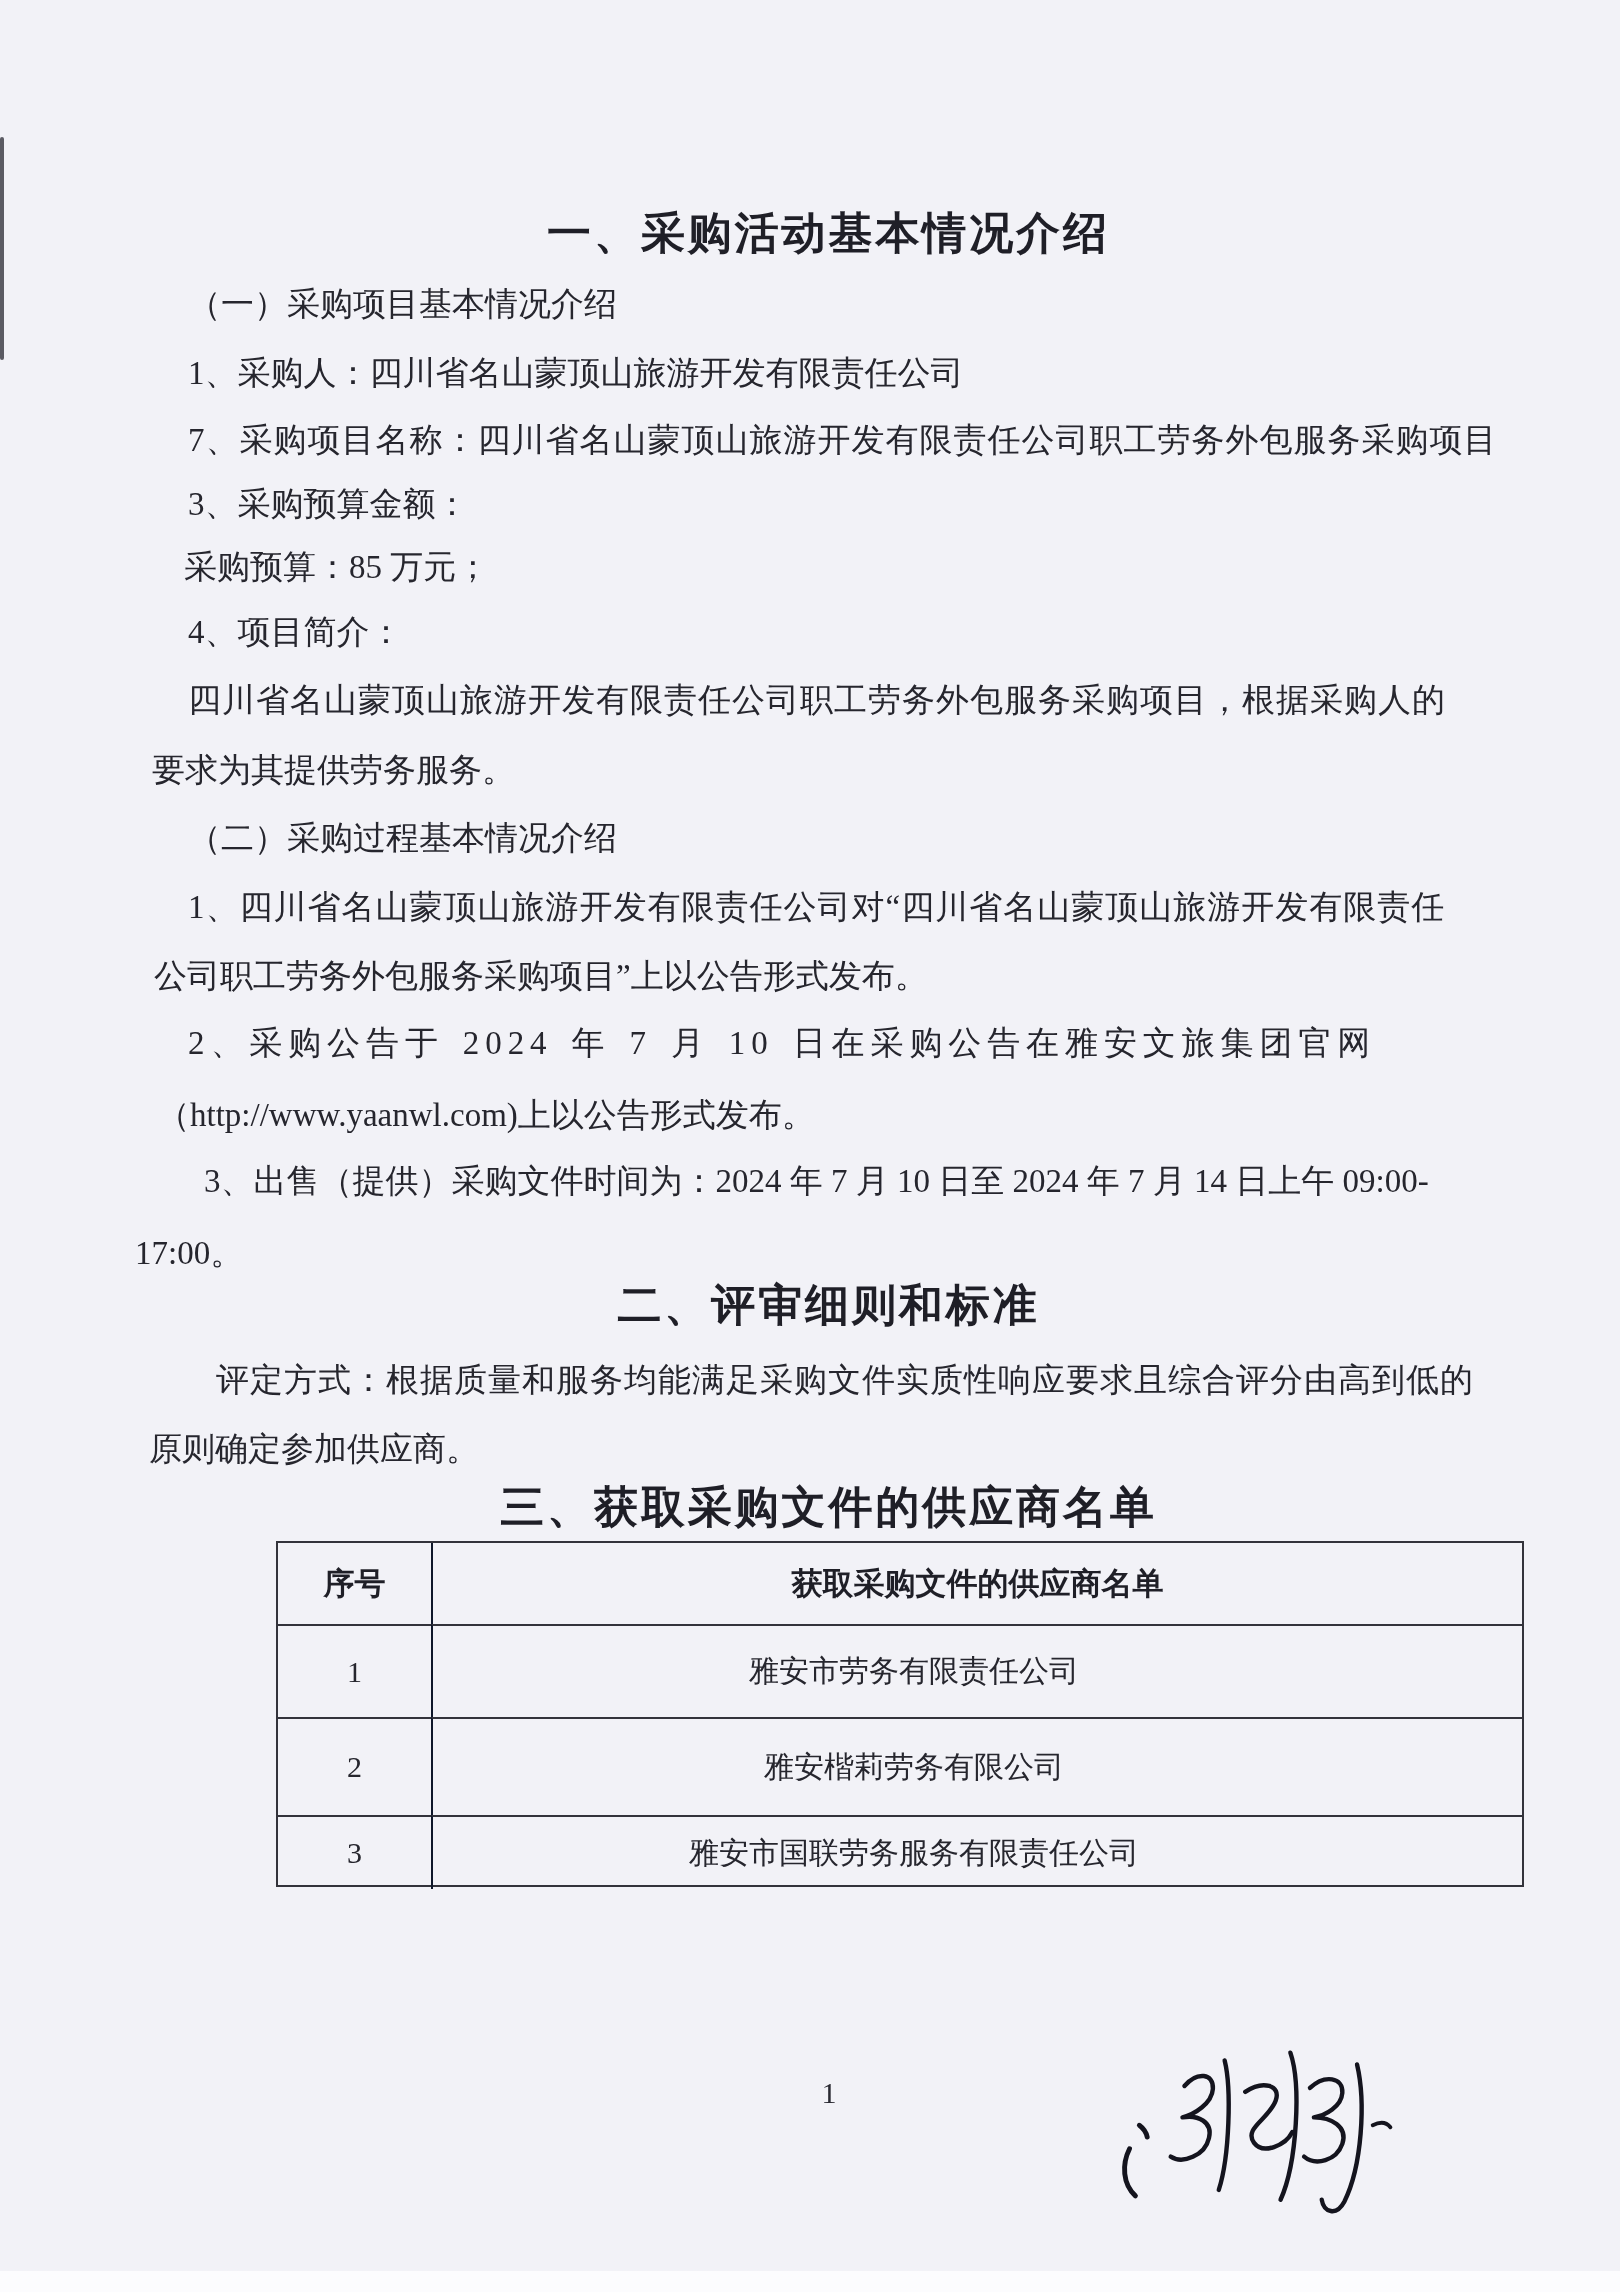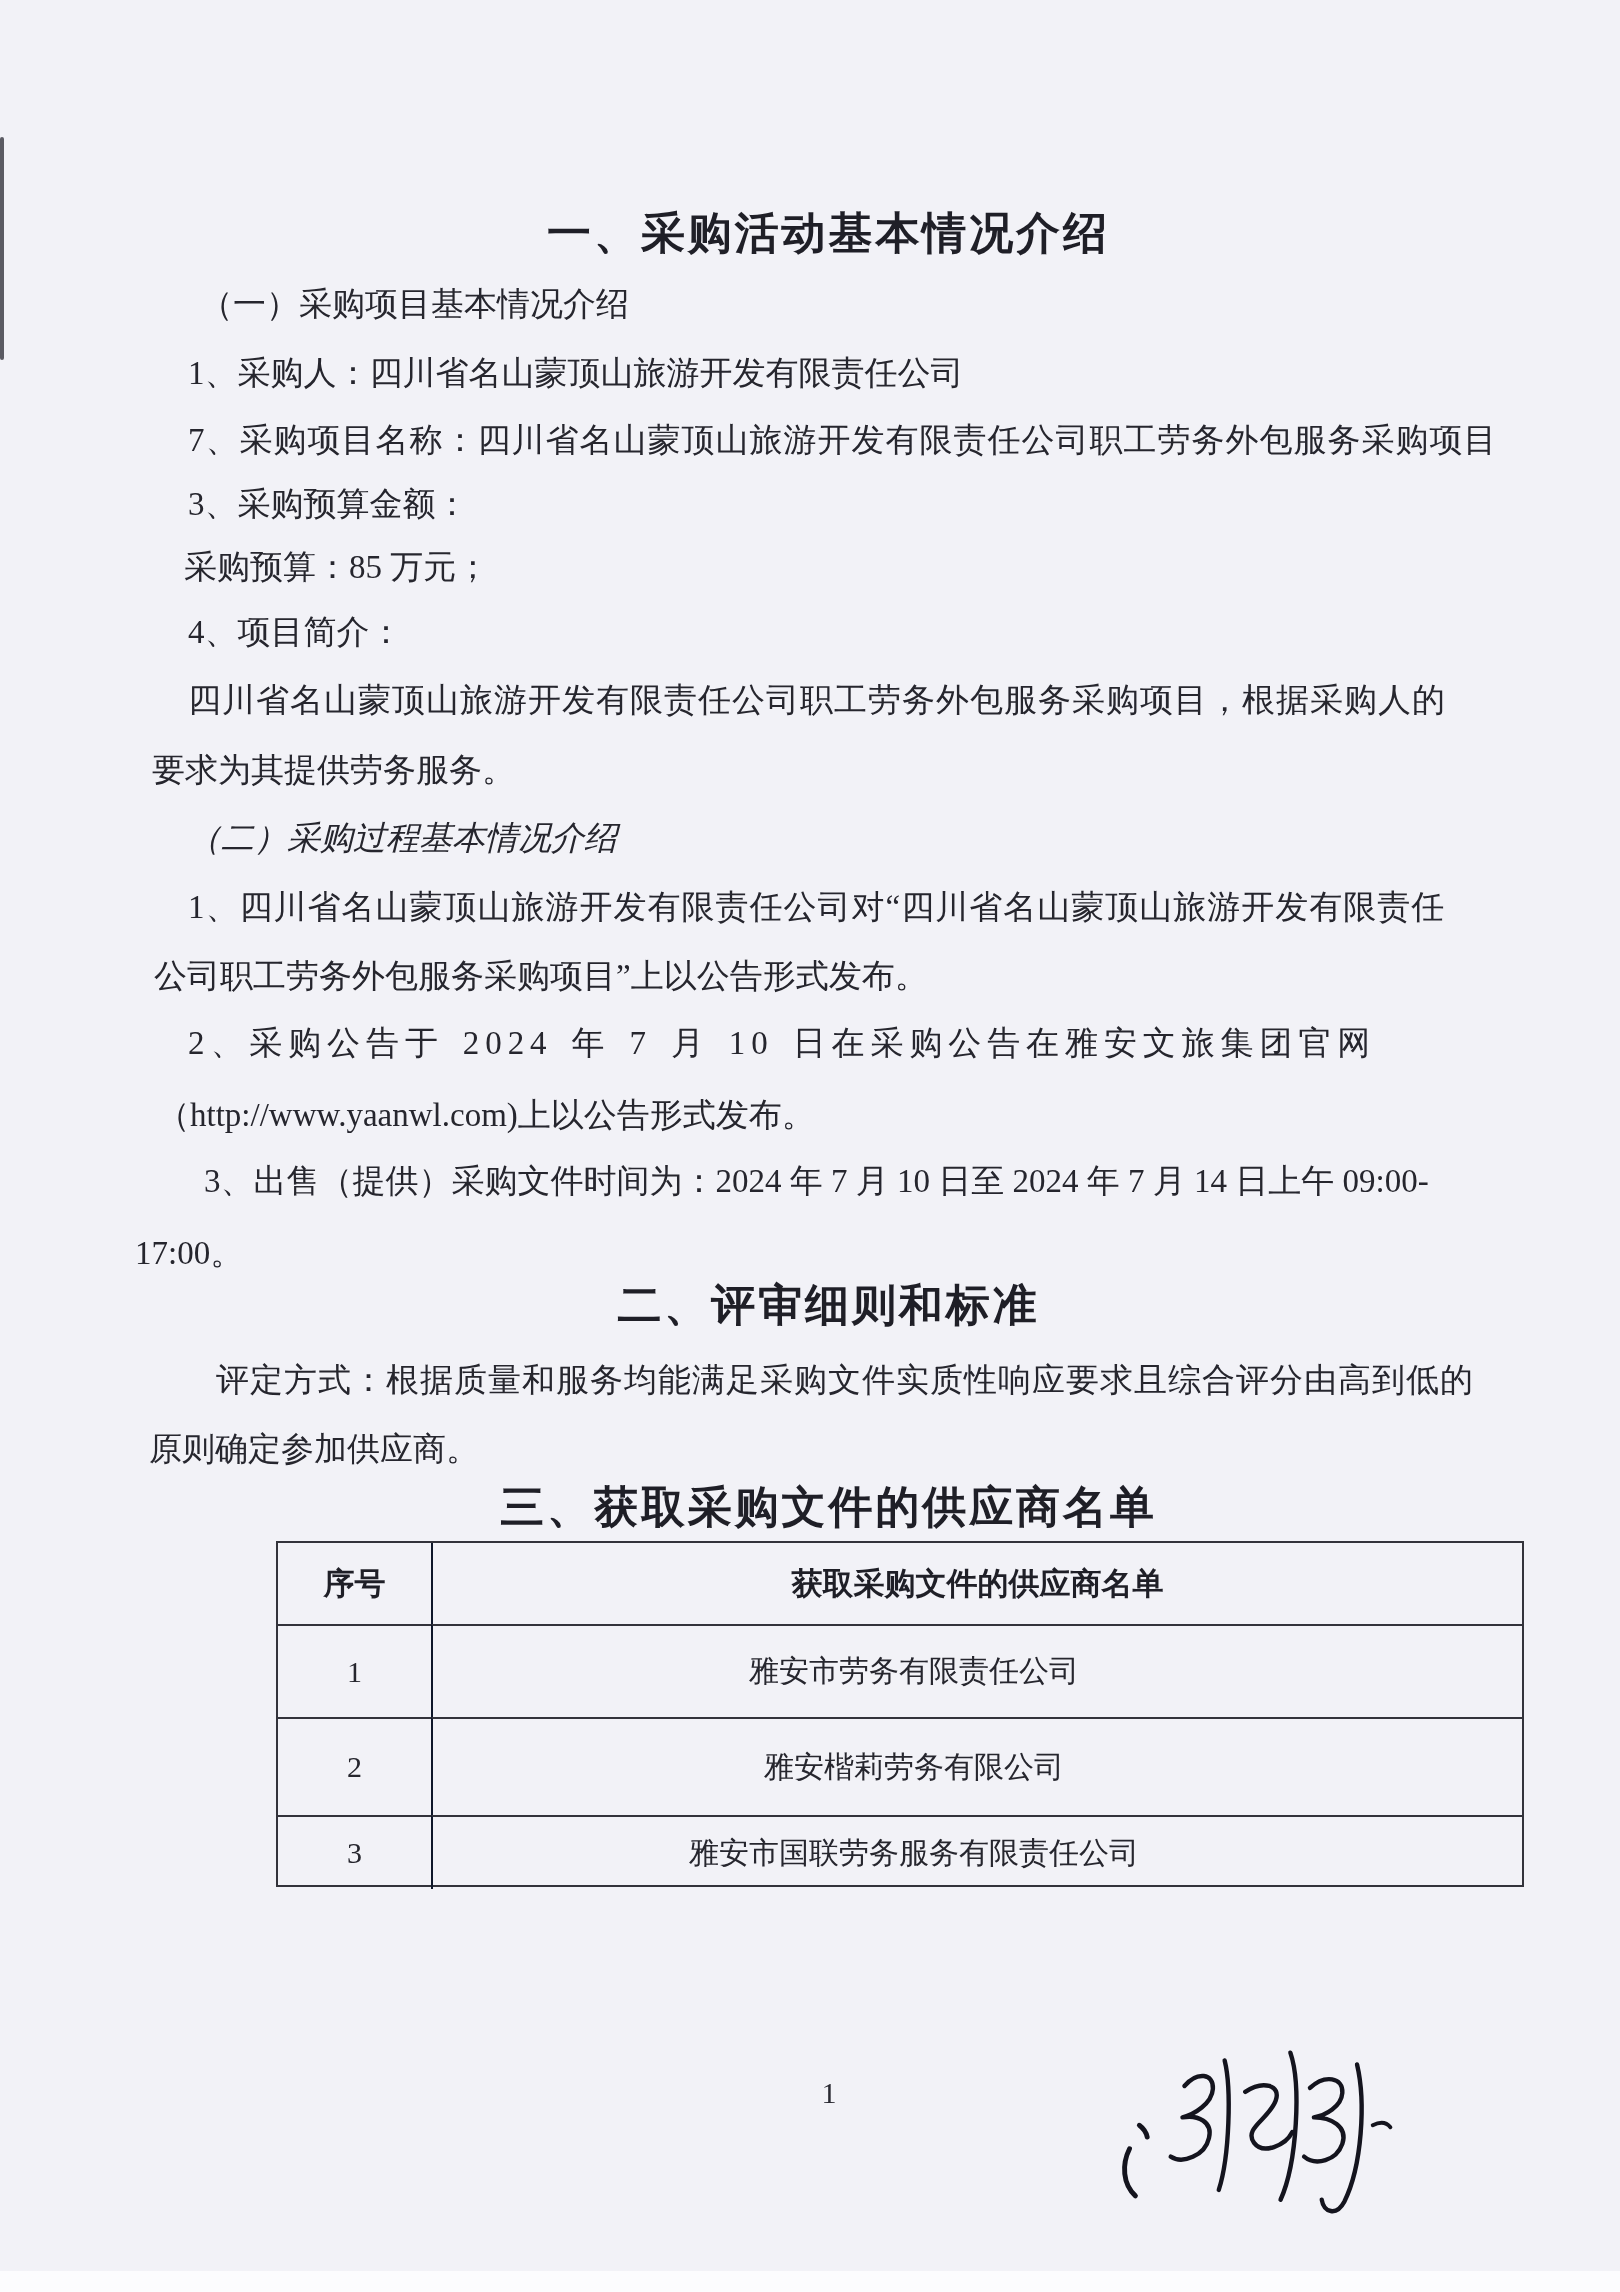--- a/index.html
+++ b/index.html
@@ -61,37 +61,37 @@
 </style>
 </head>
 <body>
 
 <div class="page">
 
   <div class="edge-artifact"></div>
 
   <div class="ln hd" style="top:210px;">一、采购活动基本情况介绍</div>
 
-  <div class="ln" style="left:188px;top:284px;margin-left:12px;">（一）采购项目基本情况介绍</div>
+  <div class="ln" style="left:188px;top:284px;">（一）采购项目基本情况介绍</div>
 
   <div class="ln" style="left:188px;top:353px;">1、采购人：四川省名山蒙顶山旅游开发有限责任公司</div>
 
   <div class="ln sp2" style="left:188px;top:420px;">7、采购项目名称：四川省名山蒙顶山旅游开发有限责任公司职工劳务外包服务采购项目</div>
 
   <div class="ln" style="left:188px;top:484px;">3、采购预算金额：</div>
 
   <div class="ln" style="left:184px;top:547px;">采购预算：85 万元；</div>
 
   <div class="ln" style="left:188px;top:612px;">4、项目简介：</div>
 
   <div class="ln sp2" style="left:188px;top:680px;">四川省名山蒙顶山旅游开发有限责任公司职工劳务外包服务采购项目，根据采购人的</div>
 
   <div class="ln" style="left:152px;top:750px;">要求为其提供劳务服务。</div>
 
-  <div class="ln" style="left:188px;top:818px;font-style:italic;">（二）采购过程基本情况介绍</div>
+  <div class="ln" style="left:188px;top:818px;">（二）采购过程基本情况介绍</div>
 
   <div class="ln sp2" style="left:188px;top:887px;">1、四川省名山蒙顶山旅游开发有限责任公司对“四川省名山蒙顶山旅游开发有限责任</div>
 
   <div class="ln" style="left:154px;top:956px;">公司职工劳务外包服务采购项目”上以公告形式发布。</div>
 
   <div class="ln sp" style="left:188px;top:1023px;">2、采购公告于 2024 年 7 月 10 日在采购公告在雅安文旅集团官网</div>
 
   <div class="ln" style="left:157px;top:1095px;">（http://www.yaanwl.com)上以公告形式发布。</div>
 
   <div class="ln" style="left:204px;top:1161px;">3、出售（提供）采购文件时间为：2024 年 7 月 10 日至 2024 年 7 月 14 日上午 09:00-</div>

